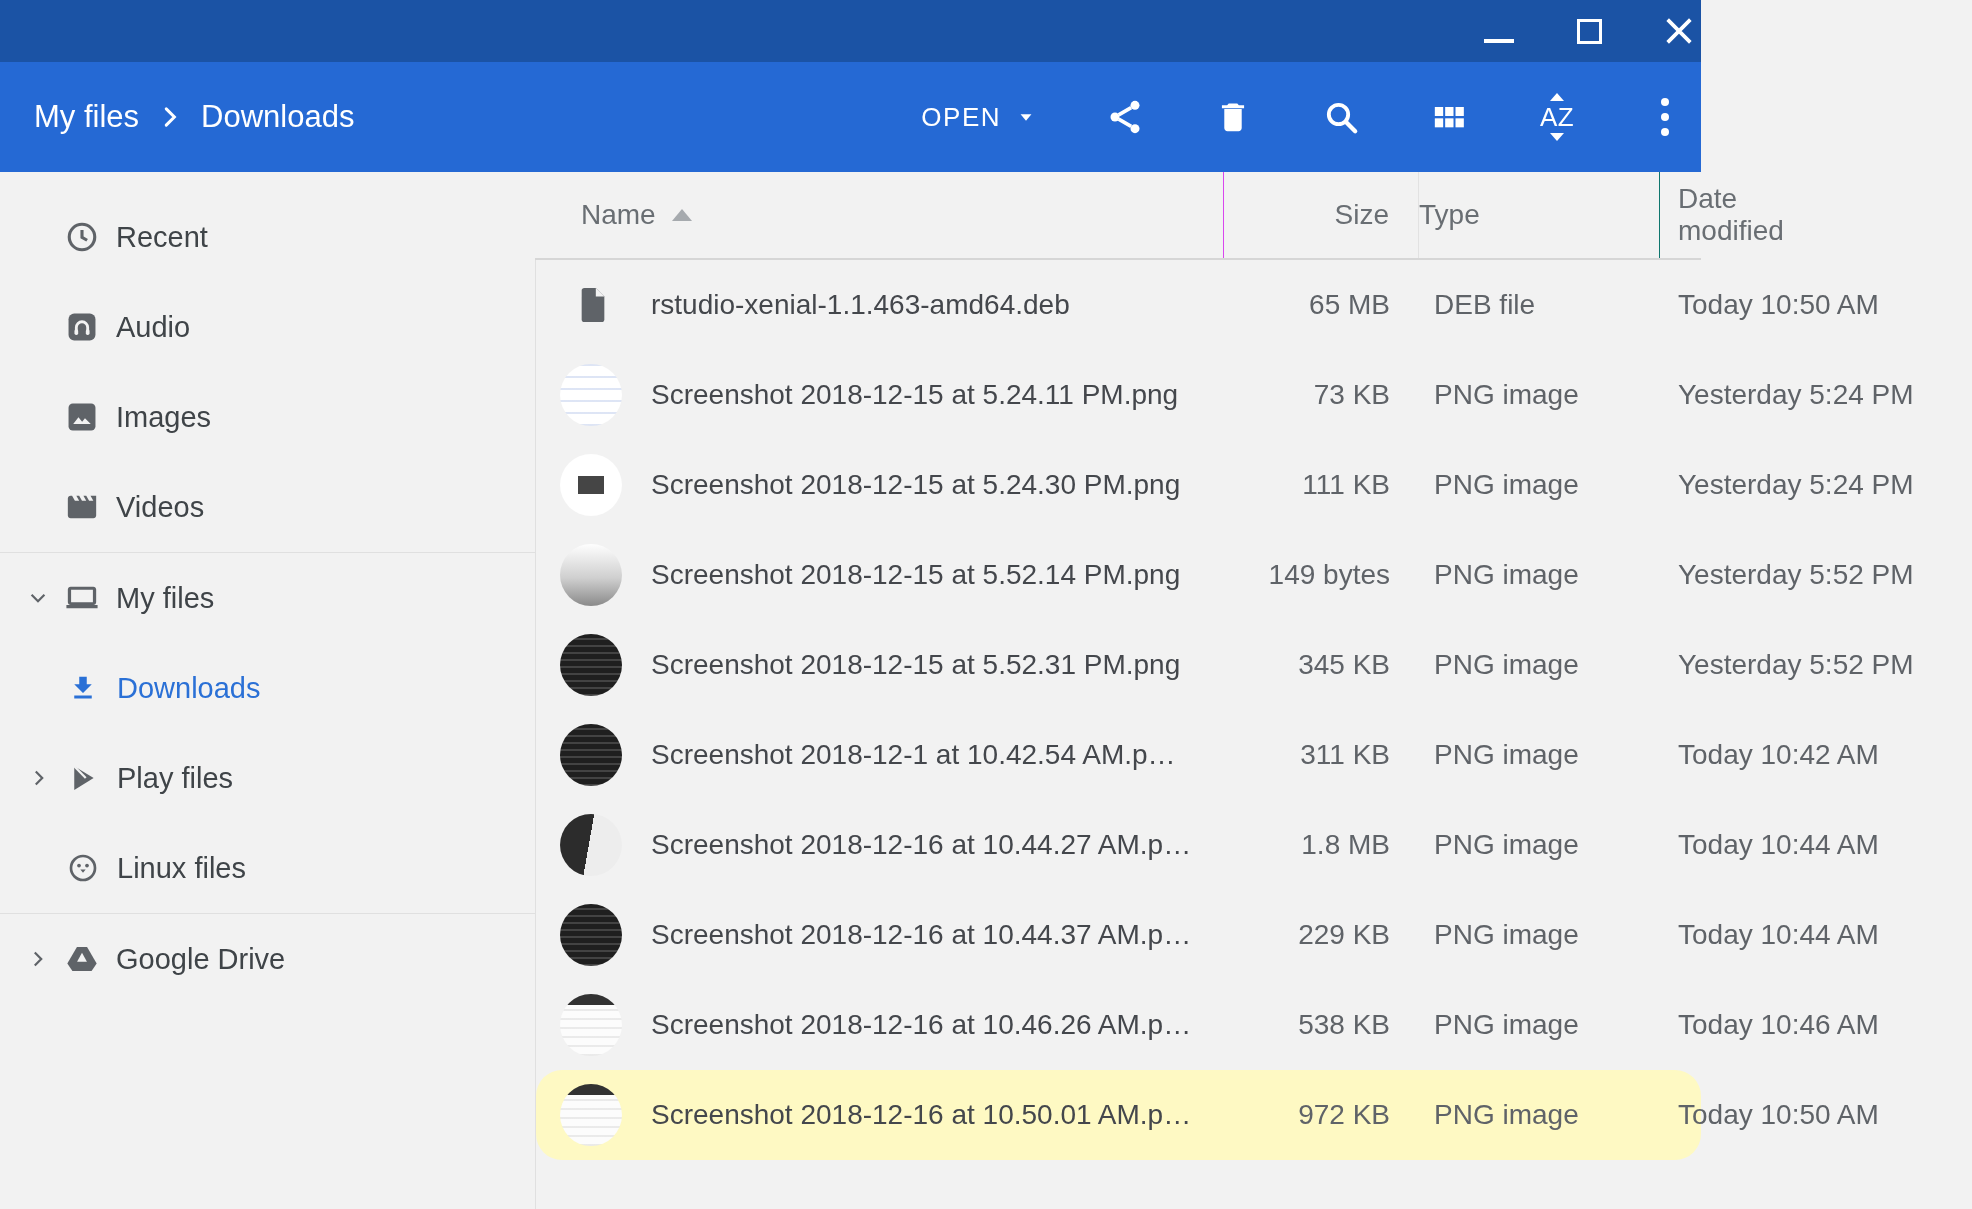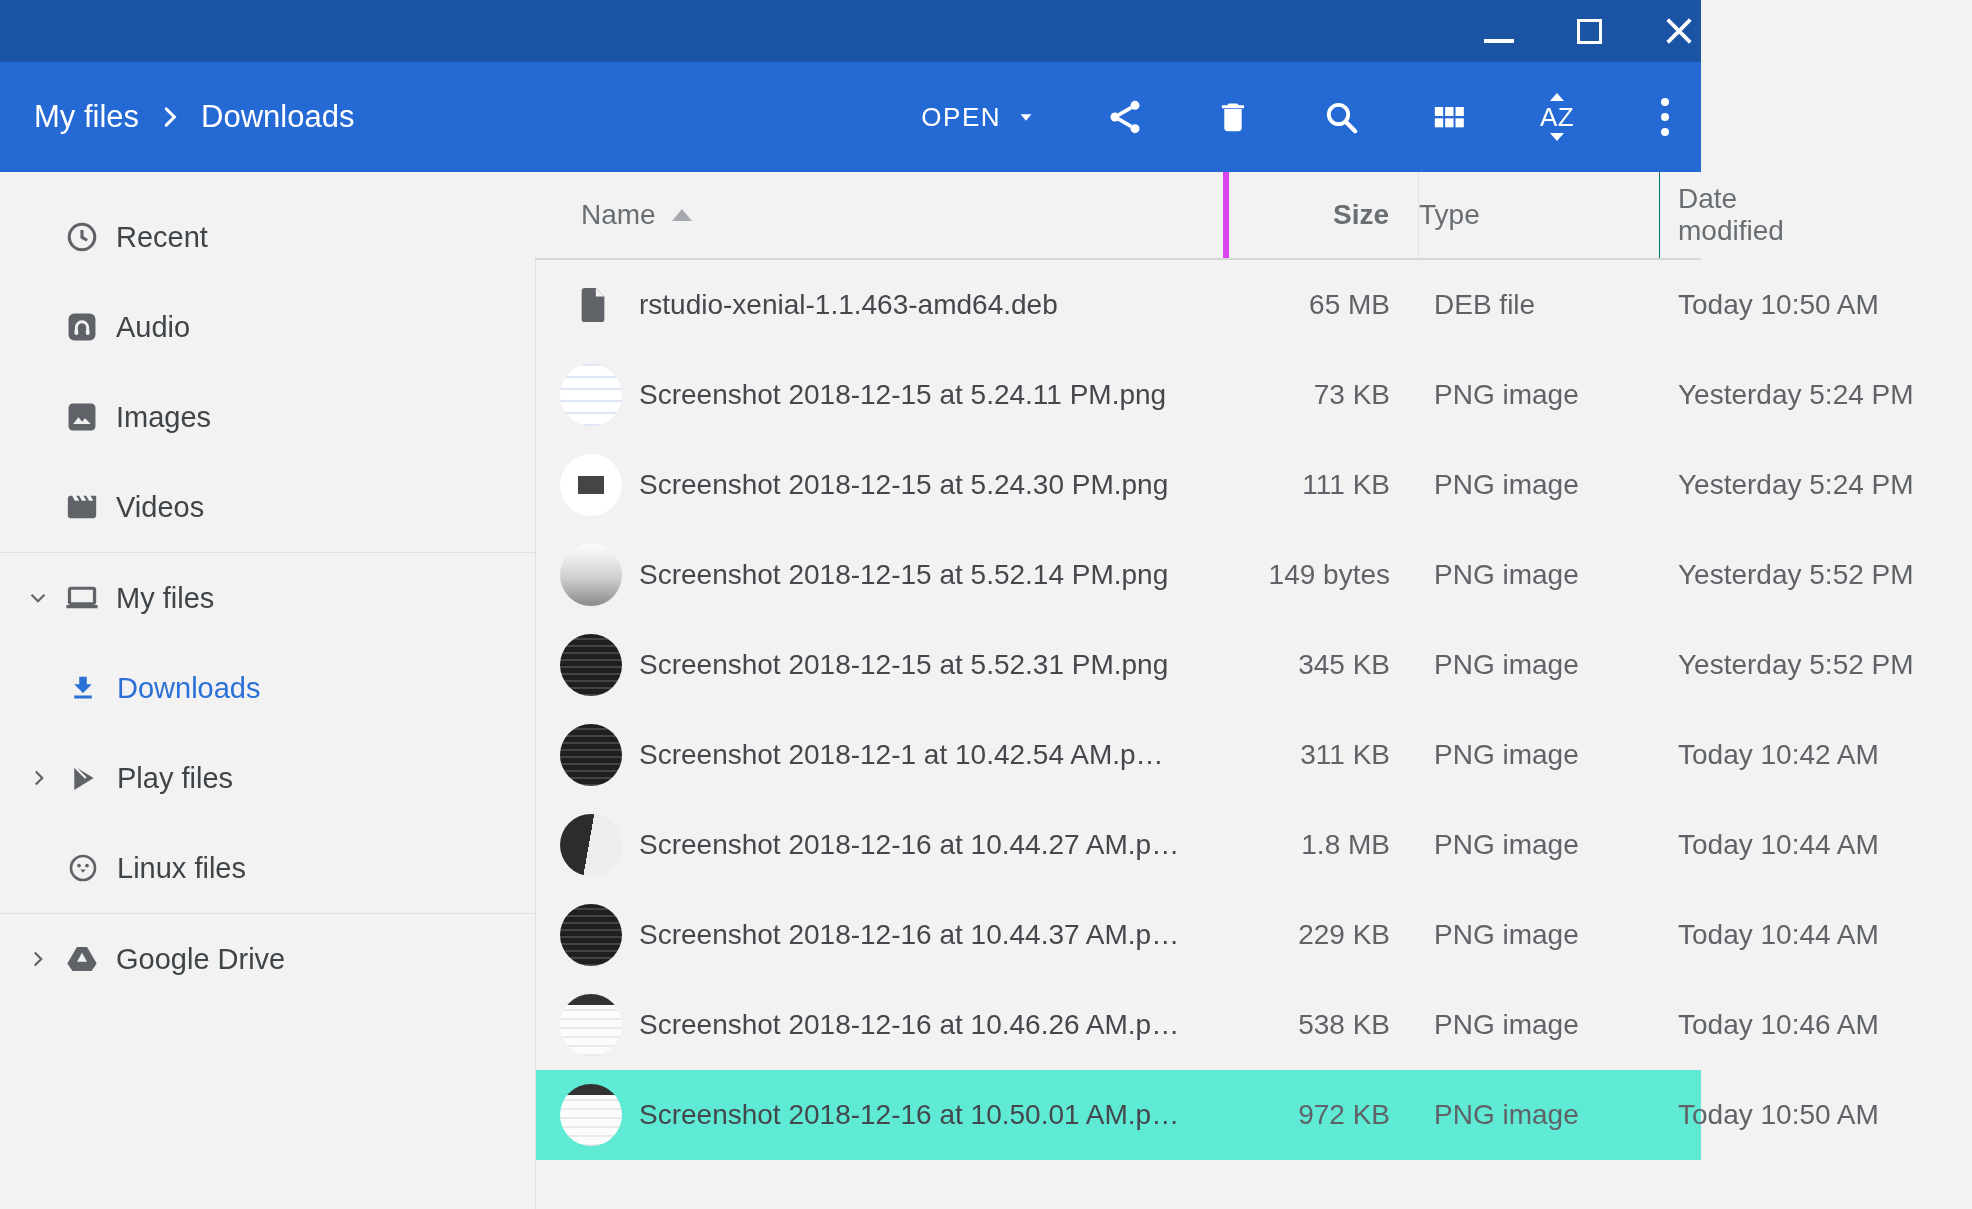--- a/index.html
+++ b/index.html
@@ -43,30 +43,30 @@
   .side-item.selected { color:#2a70d6; }
   .side-divider { height:1px; background:#e0e0e0; }
   .sicon { fill:#5f6368; }
   .selected .sicon { fill:#2a70d6; }
 
   
   .content { flex:1; display:flex; flex-direction:column; min-width:0; }
   .list-header { height:88px; flex:none; display:grid; grid-template-columns:688px 195px 241px 1fr; border-bottom:2px solid #d6d6d6; color:#696e73; font-size:28px; }
   .hcell { display:flex; align-items:center; height:100%; }
   .hcell-name { padding-left:46px; gap:16px; }
-  .hcell-size { justify-content:flex-end; padding-right:29px; border-left:6px solid #d946ef;font-weight:bold; }
+  .hcell-size { justify-content:flex-end; padding-right:29px; border-left:1px solid #d946ef; }
   .hcell-type { border-left:1px solid #e2e2e2; }
   .hcell-date { padding-left:18px; border-left:1px solid #0f766e; }
   .sort-asc { width:0; height:0; border-left:10px solid transparent; border-right:10px solid transparent; border-bottom:12px solid #a6aaae; }
 
   .rows { flex:1; border-left:1px solid #e0e0e0; }
   .file-row { height:90px; display:grid; grid-template-columns:688px 195px 241px 1fr; align-items:center; font-size:28px; color:#5f6368; cursor:default; }
-  .file-row.selected { background:#5eead4; }
+  .file-row.selected { background:#fef9c3;border-radius:26px; }
   .cell { min-width:0; white-space:nowrap; }
-  .cell-name { display:flex; align-items:center; padding-left:24px; }
+  .cell-name { display:flex; align-items:center; padding-left:24px;gap:12px; }
   .fname { color:#44474c; overflow:hidden; }
   .cell-size { text-align:right; padding-right:29px; }
   .cell-type { padding-left:15px; }
   .cell-date { padding-left:18px; }
 
   .thumb { width:62px; height:62px; border-radius:50%; flex:none; margin-right:17px; background:#fff; }
   .doc-icon { display:none; flex:none; margin-left:16px; margin-right:29px; }
   .icon-file-generic .doc-icon { display:block; }
 
   .icon-thumb-light-text .thumb { background:

